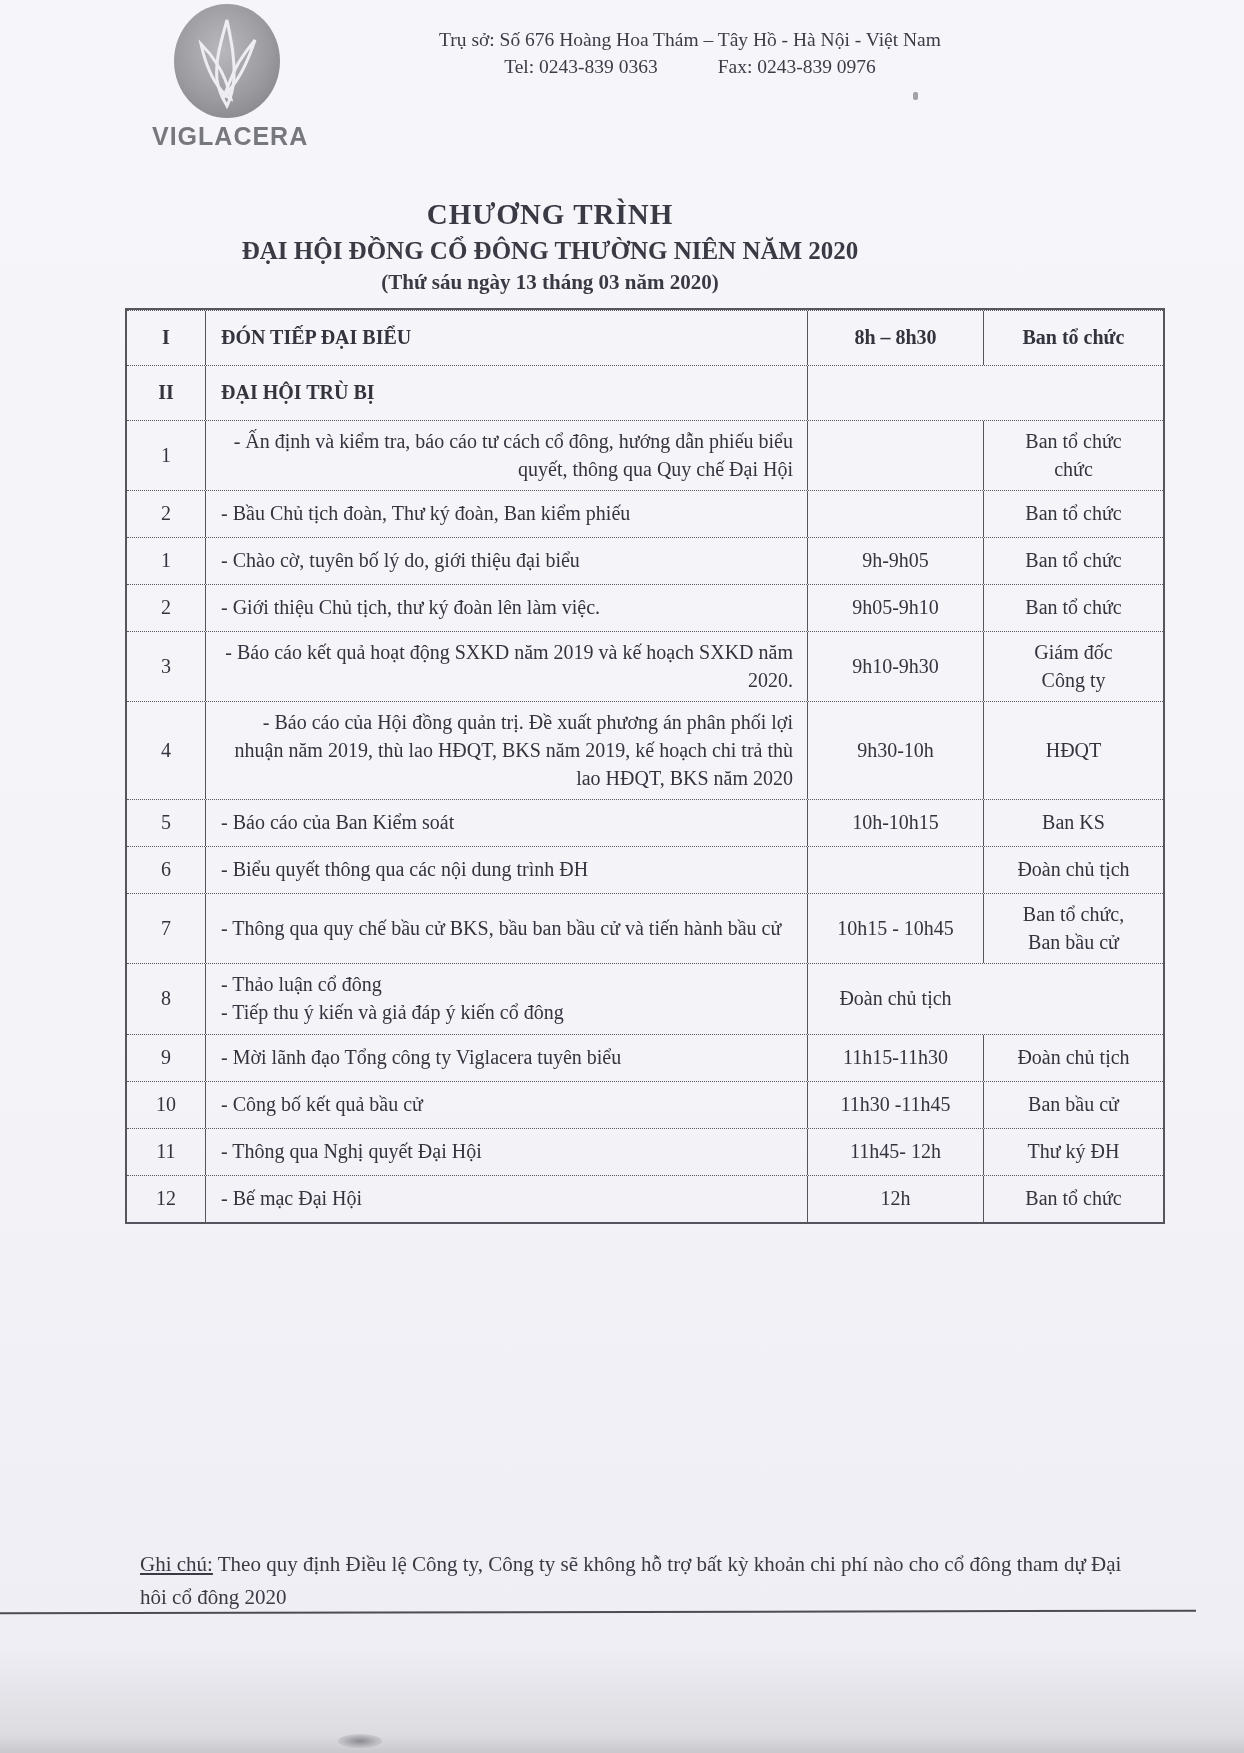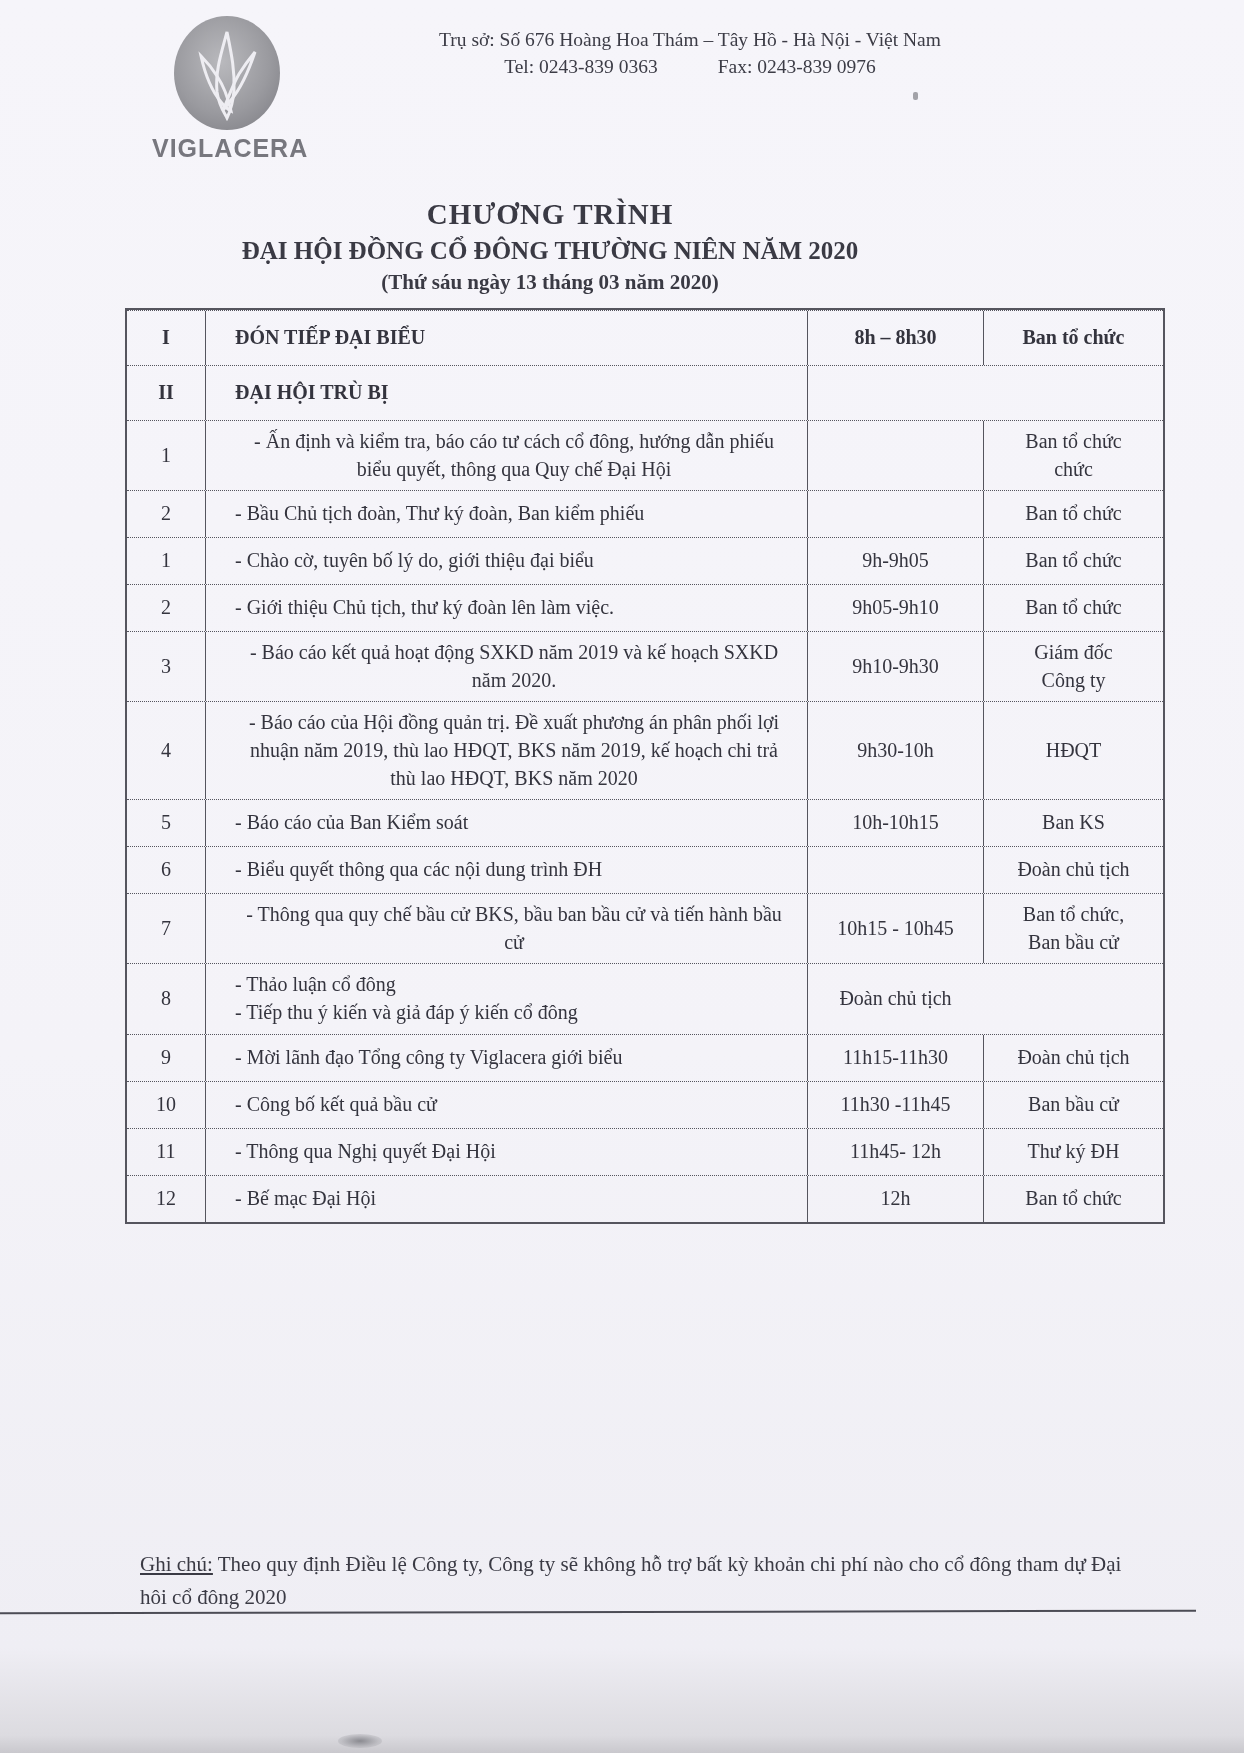--- a/index.html
+++ b/index.html
@@ -7,21 +7,21 @@
     width:1244px;height:1753px;
     background:#e2e2e6;
     font-family:"Liberation Serif","DejaVu Serif",serif;
   }
   .page{
     position:absolute;left:0;top:0;width:1244px;height:1753px;overflow:hidden;
     background:linear-gradient(180deg,#f6f5fa 0%,#f4f3f8 60%,#efeef4 94%,#dcdbe0 99%,#c9c8cd 100%);
     color:#35353f;
   }
   
-  .logo-wrap{position:absolute;left:152px;top:14px;width:150px;text-align:center;}
+  .logo-wrap{position:absolute;left:152px;top:2px;width:150px;text-align:center;}
   .logo-oval{width:112px;height:118px;margin:0 auto;display:block;}
   .logo-text{
     font-family:"Liberation Sans","DejaVu Sans",sans-serif;
     font-weight:bold;font-size:25px;letter-spacing:1px;color:#77777e;margin-top:2px;
   }
   .company{position:absolute;left:330px;top:24px;width:720px;text-align:center;}
   .company-name{font-size:24.5px;font-weight:bold;color:#3a3a42;letter-spacing:.3px;}
   .company-line{font-size:19.5px;margin-top:5px;color:#3c3c46;}
   .contact-row{display:flex;justify-content:center;gap:60px;font-size:19.5px;margin-top:5px;color:#3c3c46;}
   
@@ -34,21 +34,21 @@
   .tr{display:grid;grid-template-columns:78px 602px 176px 1fr;border-top:1px dotted #55555e;min-height:46px;}
   .tr.head{border-top:none;border-bottom:3px double #55555e;min-height:62px;}
   .tr.section{min-height:54px;}
   .tr.section .td{font-weight:bold;}
   .td{
     border-left:1px solid #55555e;font-size:20px;line-height:1.38;color:#34343e;
     display:flex;flex-direction:column;justify-content:center;align-items:center;
     text-align:center;padding:7px 6px;
   }
   .td:first-child{border-left:none;}
-  .td.content{align-items:flex-start;text-align:center;padding-left:29px;padding-right:14px;}
+  .td.content{align-items:flex-start;text-align:right;padding-left:15px;padding-right:14px;}
   .tr.head .td{font-weight:bold;font-size:21px;line-height:1.3;}
   
   .foot-rule{position:absolute;left:0;top:1611px;width:1196px;height:2px;background:#4c4c55;transform:rotate(-0.12deg);}
   .note{position:absolute;left:140px;top:1548px;width:985px;font-size:21px;color:#3a3a44;line-height:1.55;}
   .note-label{text-decoration:underline;}
   
   .smudge{position:absolute;left:338px;top:1734px;width:44px;height:14px;border-radius:50%;
     background:radial-gradient(ellipse at center,#8a8a90 0%,rgba(160,160,166,.4) 60%,rgba(160,160,166,0) 100%);}
   .speck{position:absolute;width:5px;height:8px;background:#6a6a72;border-radius:2px;opacity:.6;}
 </style>
@@ -253,21 +253,21 @@
         </div>
         <div class="td person">
           <div>Đoàn chủ tịch</div>
         </div>
       </div>
       <div class="tr">
         <div class="td stt">
           <div>9</div>
         </div>
         <div class="td content">
-          <div>- Mời lãnh đạo Tổng công ty Viglacera giới biểu</div>
+          <div>- Mời lãnh đạo Tổng công ty Viglacera tuyên biểu</div>
         </div>
         <div class="td time">
           <div>11h15-11h30</div>
         </div>
         <div class="td person">
           <div>Đoàn chủ tịch</div>
         </div>
       </div>
       <div class="tr">
         <div class="td stt">

